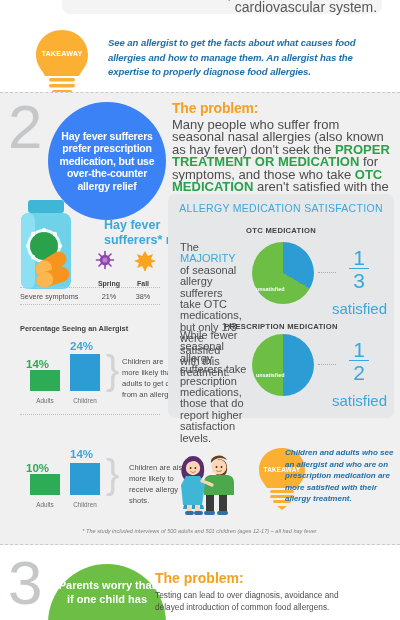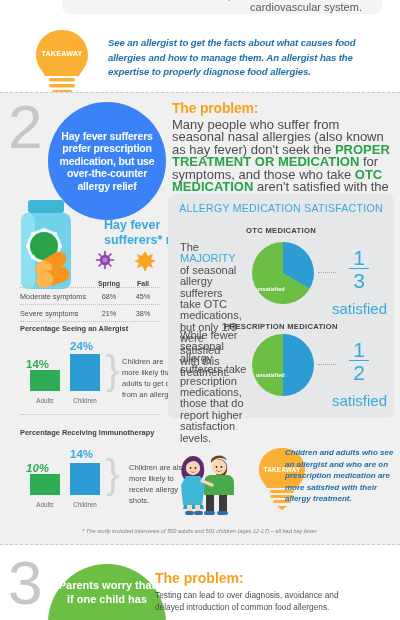--- a/index.html
+++ b/index.html
@@ -11,21 +11,21 @@
   }
   .page { position: relative; width: 400px; height: 620px; background:#fff; }
 
   
   .top-card {
     position:absolute; left:62px; top:-40px; width:320px; height:54px;
     background:#f4f4f4; border-radius:8px;
   }
   .top-card-text {
     position:absolute; right:14px; top:2px; width:160px;
-    font-size:11px; color:#58595b; text-align:center; line-height:11px;
+    font-size:14px; color:#58595b; text-align:center; line-height:11px;
   }
   .veggies { position:absolute; left:166px; top:-46px; width:110px; height:50px; }
 
   
   .takeaway1 { position:absolute; left:30px; top:28px; width:64px; height:72px; }
   .takeaway1-text {
     position:absolute; left:108px; top:36px; width:276px;
     font-size:9.6px; line-height:14.5px; color:#1f6fa8;
     font-weight:bold; font-style:italic; letter-spacing:-0.1px;
   }
@@ -263,25 +263,20 @@
         <path d="M11 1 l3 5 l5 -2 l-2 5 l5 2 l-5 2 l2 5 l-5 -2 l-3 5 l-3 -5 l-5 2 l2 -5 l-5 -2 l5 -2 l-2 -5 l5 2z" fill="#f7a41e"></path>
         <line x1="11" y1="11" x2="11" y2="21" stroke="#f7a41e" stroke-width="1.4"></line>
       </svg>
     </div>
     <div class="tbl-hdr">
       <div class="c1"></div>
       <div class="c2">Spring</div>
       <div class="c3">Fall</div>
     </div>
     <div class="tbl-row">
-      <div class="c1">Moderate symptoms</div>
-      <div class="c2">68%</div>
-      <div class="c3">45%</div>
-    </div>
-    <div class="tbl-row">
       <div class="c1">Severe symptoms</div>
       <div class="c2">21%</div>
       <div class="c3">38%</div>
     </div>
     <div class="tbl-end"></div>
   </div>
 
   <div class="chart-title" style="left:20px; top:324px;">Percentage Seeing an Allergist</div>
   <div class="chart" style="left:20px; top:336px; width:150px; height:68px;">
     <div class="bar-wrap" style="height:68px;">
@@ -293,24 +288,23 @@
       <div class="bar blue" style="left:50px; height:37px;"></div>
       <div class="bar-lab" style="left:48px;">Children</div>
 
       <div class="brace" style="left:86px; top:14px;">}</div>
       <div class="note" style="left:102px; top:20px;">Children are more likely than adults to get care from an allergist.</div>
     </div>
   </div>
 
   <div class="divider" style="top:414px;"></div>
 
-  <div class="chart-title" style="left:20px; top:428px;">Percentage Receiving Immunotherapy</div>
   <div class="chart" style="left:20px; top:440px; width:150px; height:68px;">
     <div class="bar-wrap" style="height:68px;">
-      <div class="bar-val green" style="left:6px; top:22px;font-style:italic;">10%</div>
+      <div class="bar-val green" style="left:6px; top:22px;">10%</div>
       <div class="bar green" style="left:10px; height:21px;"></div>
       <div class="bar-lab" style="left:8px;">Adults</div>
 
       <div class="bar-val blue" style="left:50px; top:8px;">14%</div>
       <div class="bar blue" style="left:50px; height:32px;"></div>
       <div class="bar-lab" style="left:48px;">Children</div>
 
       <div class="brace" style="left:86px; top:14px;">}</div>
       <div class="note" style="left:102px; top:22px;margin-left:7px;">Children are also more likely to receive allergy shots.</div>
     </div>

